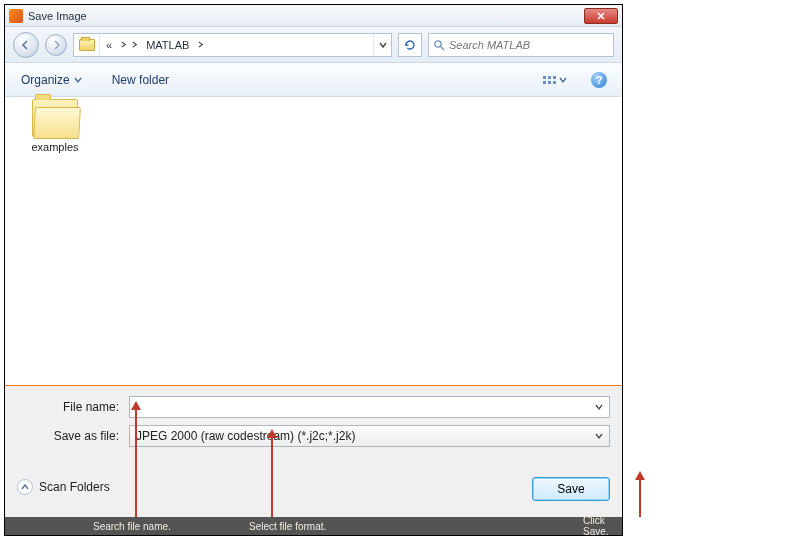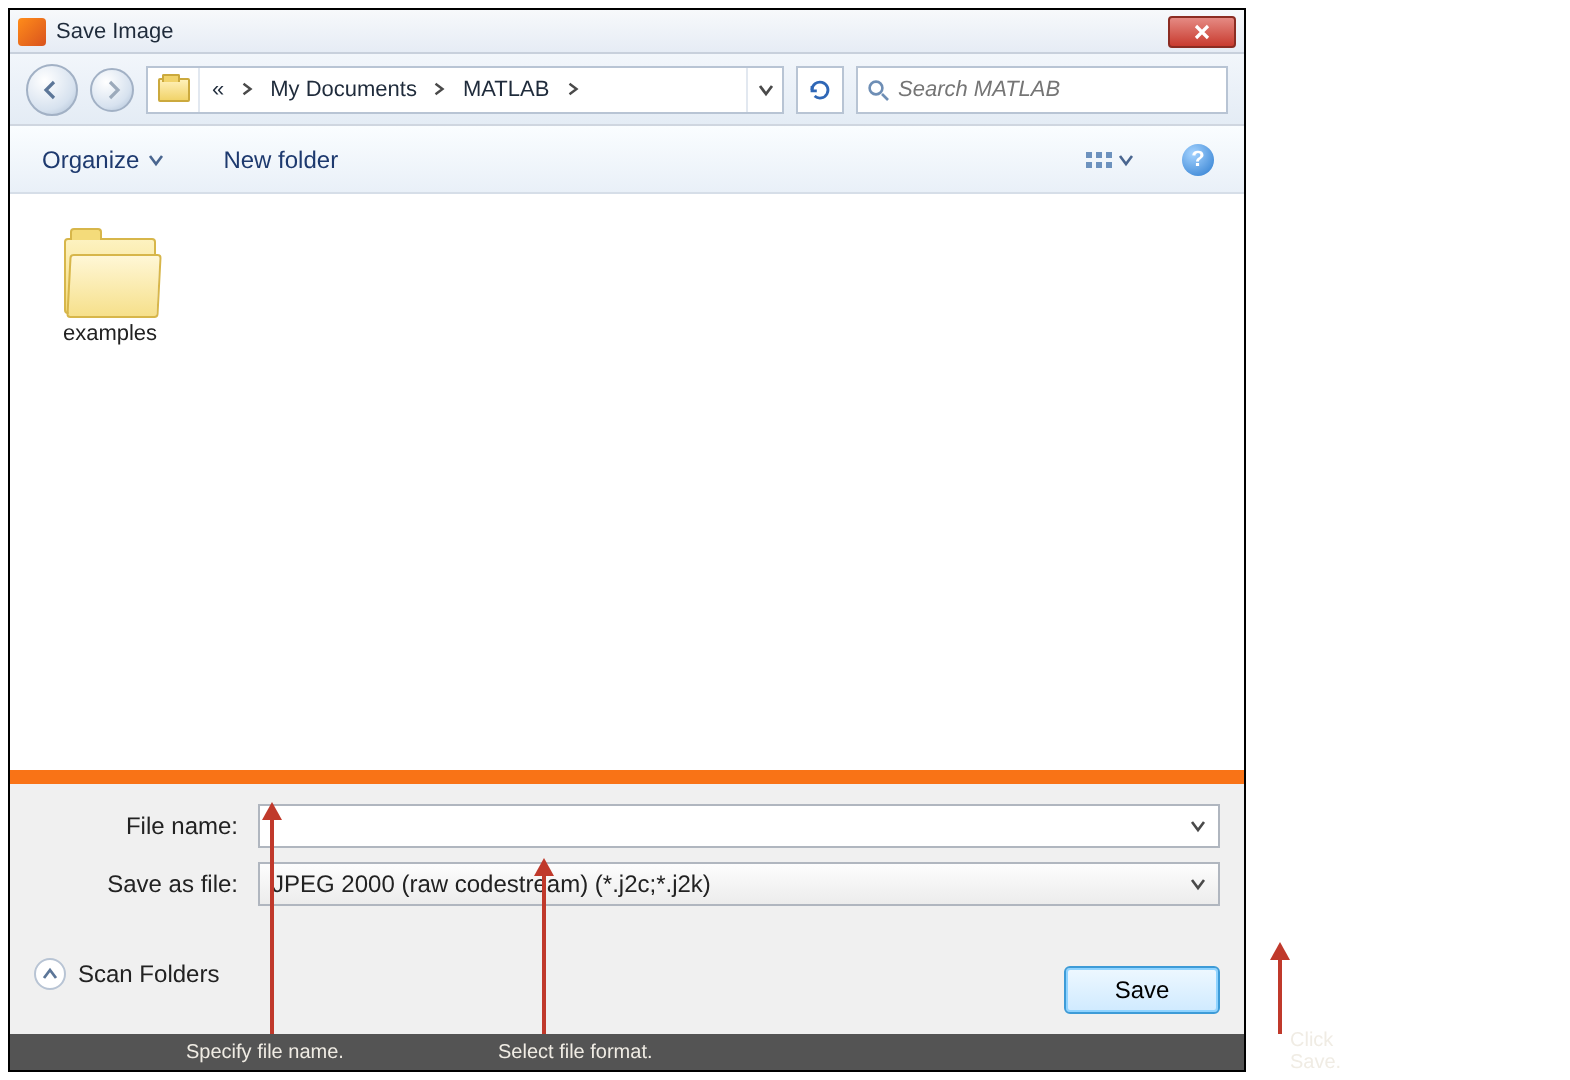--- a/index.html
+++ b/index.html
@@ -36,31 +36,31 @@
     
     .toolbar { height: 34px; background: linear-gradient(#fafdff,#e9f0f8); border-bottom: 1px solid #d6dee8; display:flex; align-items:center; padding: 0 10px; gap: 18px; }
     .toolbar .tbtn { font-size: 12px; color: #1e3a6f; display:flex; align-items:center; gap:4px; padding: 4px 6px; }
     .toolbar .spacer { flex: 1; }
     .iconbtn { width: 26px; height: 22px; display:flex;align-items:center;justify-content:center; border-radius:3px; }
     .viewgrid { display: grid; grid-template-columns: repeat(3,3px); grid-template-rows: repeat(2,3px); gap:2px; }
     .viewgrid span { background:#6d92be; }
     .help { width:16px;height:16px;border-radius:50%; background: radial-gradient(circle at 35% 30%, #a5d3ff, #2b7bcf); display:flex;align-items:center;justify-content:center; color:#fff; font-size:11px; font-weight:bold;}
 
     
-    .filearea { position: absolute; top: 92px; left: 0; right: 0; bottom: 150px; background: #fff; padding: 22px 14px; }
+    .filearea { position: absolute; top: 92px; left: 0; right: 0; bottom: 150px; background: #fff; padding: 2px 14px; }
     .icons { display:flex; gap: 24px; }
     .fileentry { width: 72px; display:flex; flex-direction:column; align-items:center; gap:4px; }
     .foldericon { width: 46px; height: 38px; position: relative; }
     .foldericon .back { position:absolute; inset:0; background: linear-gradient(#fdf2c0,#f4db7a); border:1px solid #d7b64a; border-radius: 2px; }
     .foldericon .tab { position:absolute; top:-5px; left:3px; width:16px; height:6px; background:#f4db7a; border:1px solid #d7b64a; border-bottom:none; border-radius:2px 2px 0 0; }
     .foldericon .front { position:absolute; left:2px; right:-2px; top:8px; bottom:-2px; background: linear-gradient(#fff7d6,#f6e08b); border:1px solid #d7b64a; border-radius:2px; transform: skewX(-3deg); }
     .filelabel { font-size: 11px; color:#222; text-align:center; line-height: 1.25; }
 
     
-    .bottom { position:absolute; left:0; right:0; bottom:0; height: 150px; border-top: 7px solid #f97316; background:#f0f0f0; padding: 10px 12px 8px; }
+    .bottom { position:absolute; left:0; right:0; bottom:0; height: 150px; border-top: 1px solid #f97316; background:#f0f0f0; padding: 10px 12px 8px; }
     .formrow { display:flex; align-items:center; margin-bottom: 7px; }
     .formrow label { width: 112px; text-align: right; padding-right: 10px; font-size: 12px; color:#222; }
     .combo { flex:1; height: 22px; border:1px solid #b0b6bf; background:#fff; display:flex; align-items:center; padding:0 6px; position:relative; }
     .combo .val { font-size:12px; color:#222; }
     .combo .drop { position:absolute; right:2px; top:2px; bottom:2px; width:16px; display:flex;align-items:center;justify-content:center; }
     .combo .drop svg{ width:8px;height:8px; }
     .combo.type { background: linear-gradient(#fdfdfd,#ececec); }
     .btnrow { display:flex; justify-content:flex-end; gap:8px; margin-top: 30px; }
     .winbtn { min-width: 78px; height: 24px; border:1px solid #8b9ab0; background: linear-gradient(#fcfdfe,#e7edf4); font-size:12px; border-radius:3px; display:flex;align-items:center;justify-content:center; }
     .winbtn.primary { border:1px solid #3d9bd7; box-shadow: 0 0 0 1px #8fd3ff inset; background: linear-gradient(#eef8ff,#cfeaff); }
@@ -103,21 +103,20 @@
     <div class="breadbar">
       <div class="breadicon">
           <div class="folder"></div>
         </div>
       <div class="crumbpart">«</div>
       <div class="crumbchevron">
           <svg viewBox="0 0 8 8">
             <path d="M2 1 L6 4 L2 7" stroke="#4a4a4a" stroke-width="1.4" fill="none"></path>
           </svg>
         </div>
-      <div class="crumbpart">My Documents</div>
       <div class="crumbchevron">
           <svg viewBox="0 0 8 8">
             <path d="M2 1 L6 4 L2 7" stroke="#4a4a4a" stroke-width="1.4" fill="none"></path>
           </svg>
         </div>
       <div class="crumbpart">MATLAB</div>
       <div class="crumbchevron">
           <svg viewBox="0 0 8 8">
             <path d="M2 1 L6 4 L2 7" stroke="#4a4a4a" stroke-width="1.4" fill="none"></path>
           </svg>
@@ -225,18 +224,18 @@
           <span>Save</span>
         </div>
     </div>
   </div>
 
   <div class="arrow" style="left:130px; top:404px; height:108px;"></div>
   <div class="arrow" style="left:266px; top:432px; height:80px;"></div>
   <div class="arrow" style="left:634px; top:474px; height:38px;"></div>
 
   <div class="annobar">
-    <span class="annolabel" style="left:88px;">Specify file name.</span>
+    <span class="annolabel" style="left:88px;">Search file name.</span>
     <span class="annolabel" style="left:244px;">Select file format.</span>
-    <span class="annolabel" style="left:640px;">Click Save.</span>
+    <span class="annolabel" style="left:578px;">Click Save.</span>
   </div>
 
 </div>
 
 </body></html>

